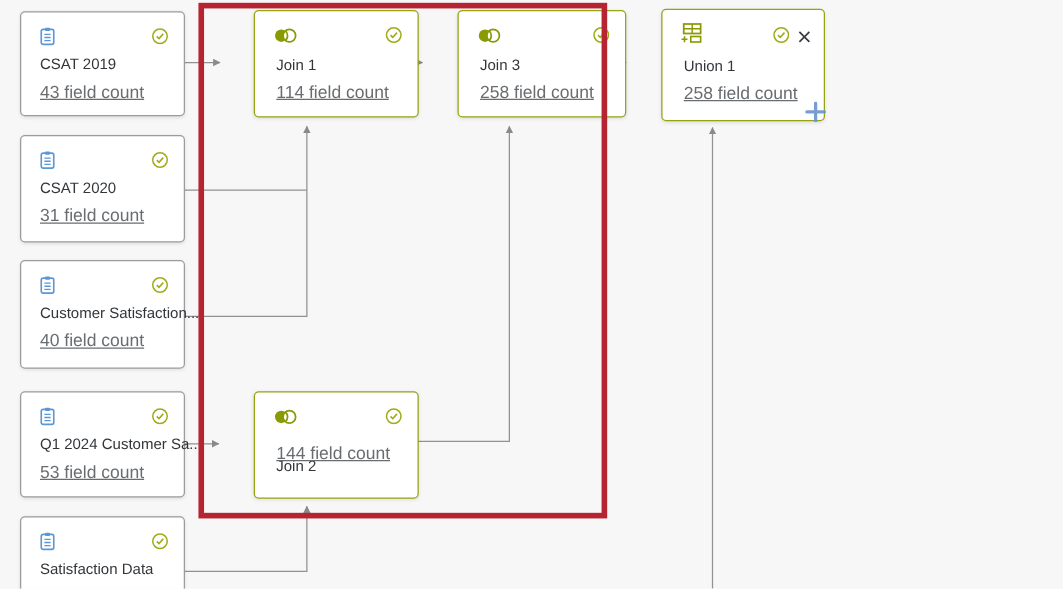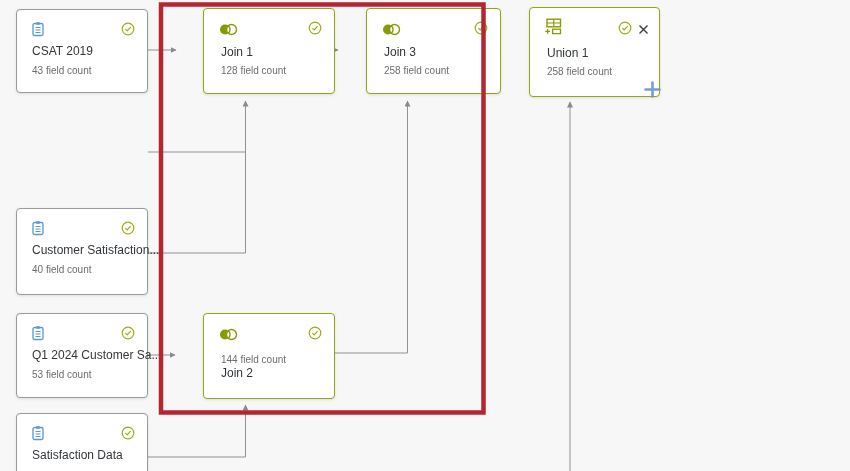--- a/index.html
+++ b/index.html
@@ -8,21 +8,21 @@
     position:relative;width:850px;height:471px;background:#f7f7f7;
     overflow:hidden;
   }
   svg.layer{position:absolute;left:0;top:0;pointer-events:none;}
   .node{
     position:absolute;background:#ffffff;border:1px solid #9b9b9b;border-radius:4px;
     box-shadow:0 1px 3px rgba(0,0,0,0.10);box-sizing:border-box;z-index:2;cursor:pointer;
   }
   .node.green{border:1.5px solid #96a40f;margin-left:24px;}
   .node .title{position:absolute;left:15px;top:34px;font-size:12px;color:#32363a;white-space:nowrap;}
-  .node .count{position:absolute;left:15px;top:55px;font-size:10px;color:#6a6d70;white-space:nowrap;}
+  .node .count{position:absolute;left:15px;top:55px;font-size:14px;color:#6a6d70;white-space:nowrap;text-decoration:underline;}
   .icon-tl{position:absolute;left:13px;top:11px;}
   .icon-tr{position:absolute;right:12px;top:12px;display:flex;gap:6px;align-items:center;}
   .redlayer{z-index:3;}
   .addbtn{
     position:absolute;left:643px;top:80px;width:18px;height:18px;z-index:2;
     display:flex;align-items:center;justify-content:center;cursor:pointer;background:transparent;border:none;padding:0;
   }
 </style>
 </head>
 <body>
@@ -61,20 +61,39 @@
       <svg width="14" height="14" viewBox="0 0 14 14">
             <circle cx="7" cy="7" r="5.8" fill="none" stroke="#a0ab19" stroke-width="1.2"></circle>
             <path d="M4.4,7.1 l1.8,1.8 l3.4,-3.8" fill="none" stroke="#a0ab19" stroke-width="1.2"></path>
           </svg>
     </span>
       </span>
     <div class="title">CSAT 2019</div>
     <div class="count">43 field count</div>
   </div>
 
+  <div class="node" style="left:16px;top:108px;width:132px;height:86px;">
+    <span class="icon-tl">
+      <svg width="16" height="16" viewBox="0 0 16 16">
+          <rect x="3" y="2.5" width="10" height="12" rx="1.5" fill="none" stroke="#5b96d6" stroke-width="1.3"></rect>
+          <rect x="6" y="1.2" width="4" height="2.6" rx="0.8" fill="#5b96d6"></rect>
+          <path d="M5.5,6.5 H10.5 M5.5,9 H10.5 M5.5,11.5 H10.5" stroke="#5b96d6" stroke-width="1.1"></path>
+        </svg>
+    </span>
+    <span class="icon-tr">
+        <span>
+      <svg width="14" height="14" viewBox="0 0 14 14">
+            <circle cx="7" cy="7" r="5.8" fill="none" stroke="#a0ab19" stroke-width="1.2"></circle>
+            <path d="M4.4,7.1 l1.8,1.8 l3.4,-3.8" fill="none" stroke="#a0ab19" stroke-width="1.2"></path>
+          </svg>
+    </span>
+      </span>
+    <div class="title">CSAT 2020</div>
+    <div class="count">31 field count</div>
+  </div>
 
   <div class="node" style="left:16px;top:208px;width:132px;height:87px;">
     <span class="icon-tl">
       <svg width="16" height="16" viewBox="0 0 16 16">
           <rect x="3" y="2.5" width="10" height="12" rx="1.5" fill="none" stroke="#5b96d6" stroke-width="1.3"></rect>
           <rect x="6" y="1.2" width="4" height="2.6" rx="0.8" fill="#5b96d6"></rect>
           <path d="M5.5,6.5 H10.5 M5.5,9 H10.5 M5.5,11.5 H10.5" stroke="#5b96d6" stroke-width="1.1"></path>
         </svg>
     </span>
     <span class="icon-tr">
@@ -138,21 +157,21 @@
     </span>
     <span class="icon-tr">
         <span>
       <svg width="14" height="14" viewBox="0 0 14 14">
             <circle cx="7" cy="7" r="5.8" fill="none" stroke="#a0ab19" stroke-width="1.2"></circle>
             <path d="M4.4,7.1 l1.8,1.8 l3.4,-3.8" fill="none" stroke="#a0ab19" stroke-width="1.2"></path>
           </svg>
     </span>
       </span>
     <div class="title" style="left:17px;top:36px;">Join 1</div>
-    <div class="count" style="left:17px;top:56px;">128 field count</div>
+    <div class="count" style="left:17px;top:56px;">114 field count</div>
   </div>
 
   <div class="node green" style="left:342px;top:8px;width:135px;height:86px;">
     <span class="icon-tl" style="left:15px;top:13px;">
       <svg width="19" height="13" viewBox="0 0 19 13">
           <circle cx="6" cy="6.5" r="5" fill="#8a9a05"></circle>
           <circle cx="12.5" cy="6.5" r="5" fill="#ffffff" stroke="#8a9a05" stroke-width="1.4"></circle>
           <path d="M9.2,2.6 a5,5 0 0 1 0,7.8" fill="none" stroke="#8a9a05" stroke-width="1.4"></path>
         </svg>
     </span>

